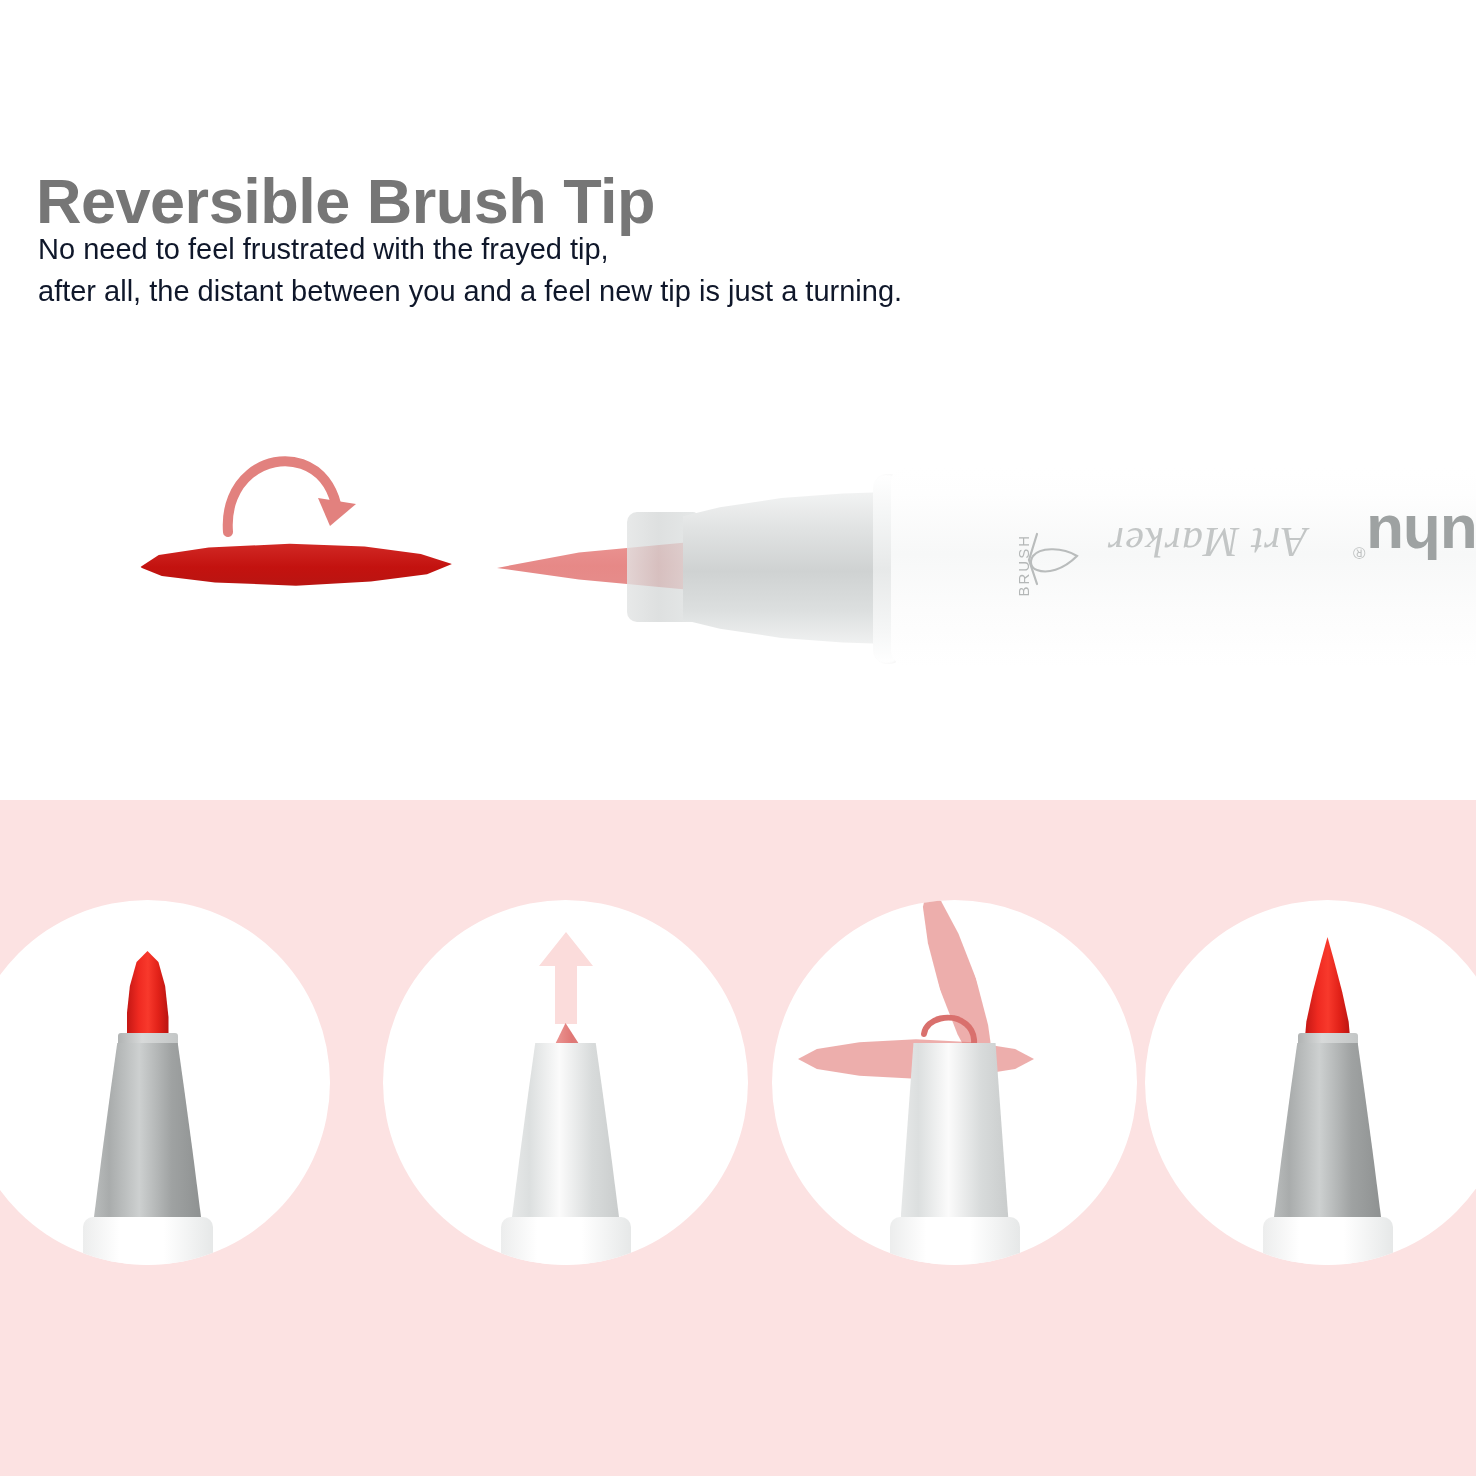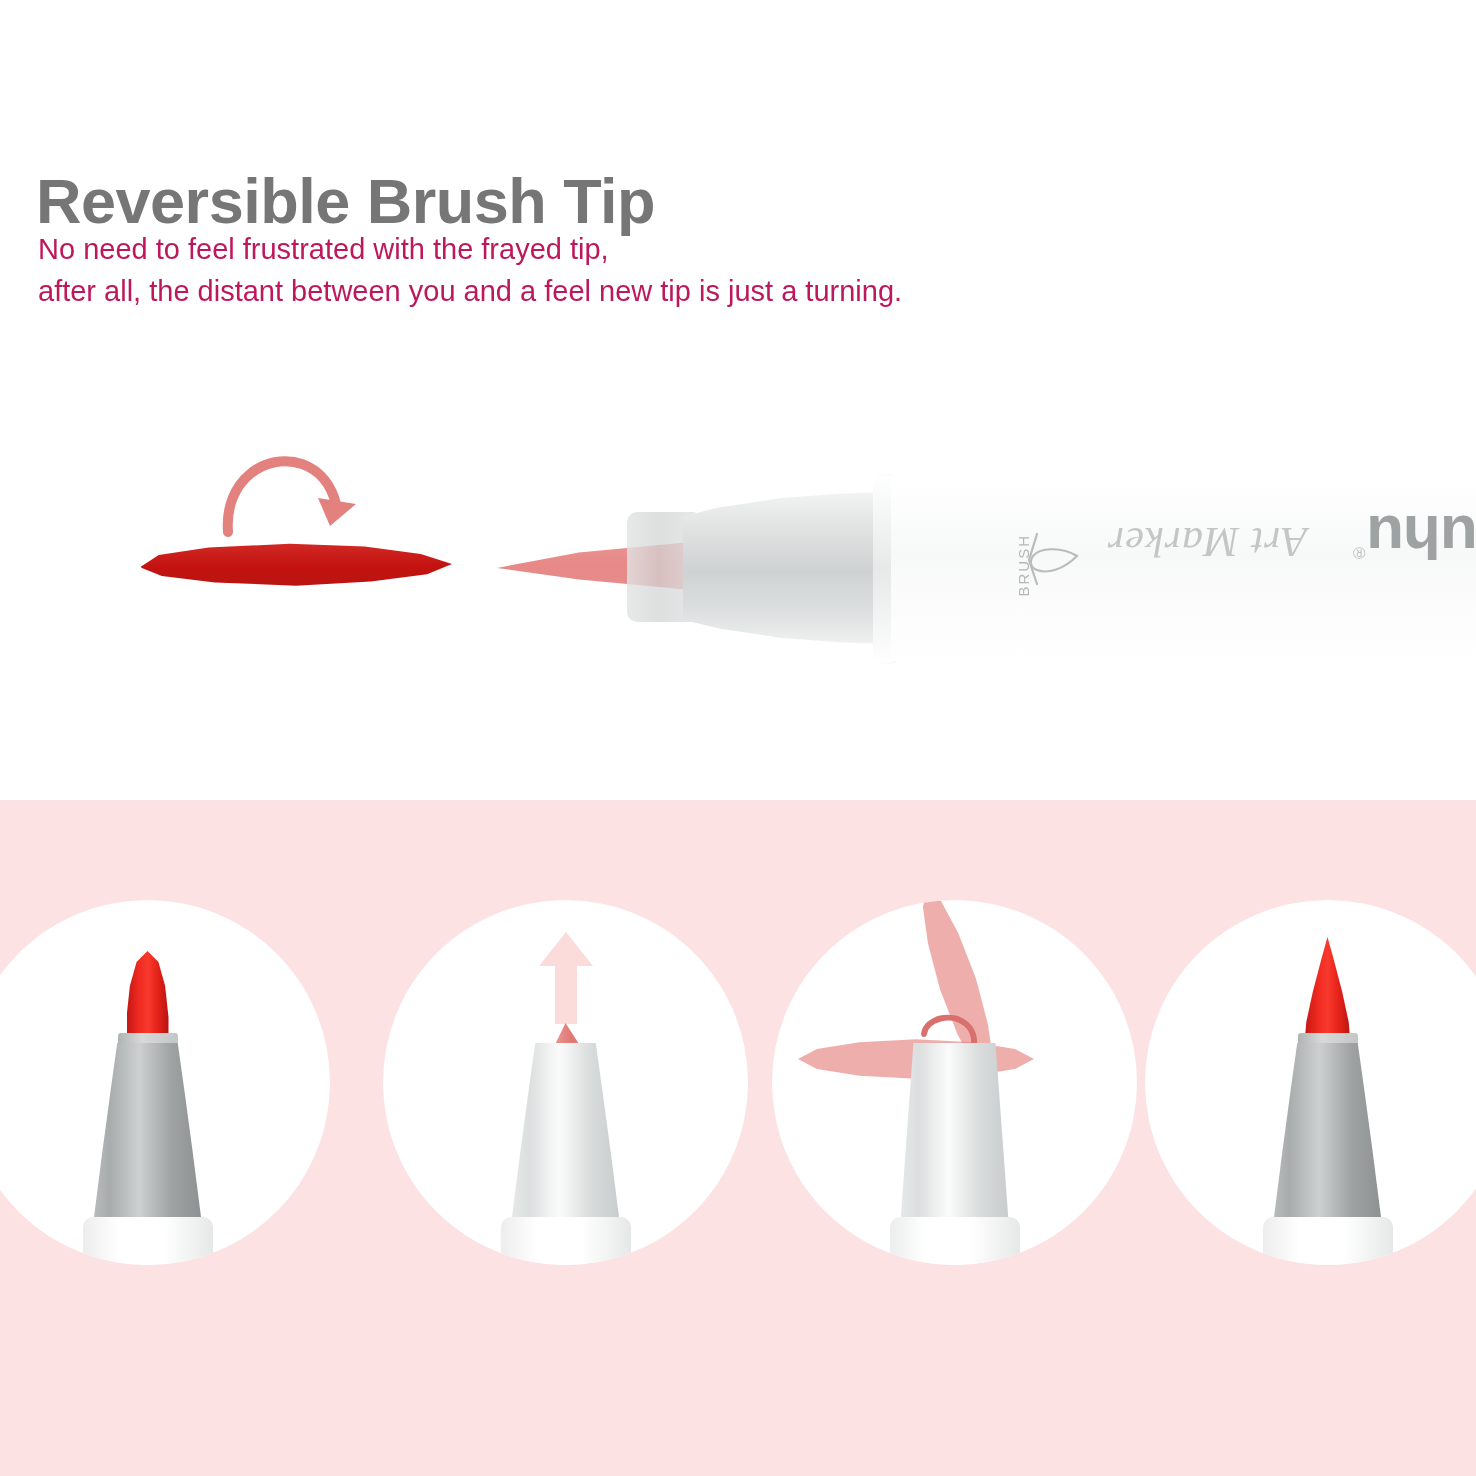--- a/index.html
+++ b/index.html
@@ -33,21 +33,21 @@
     color: #767676;
     letter-spacing: -0.5px;
     line-height: 1.05;
     white-space: nowrap;
   }
   #subtitle {
     position: absolute;
     left: 38px;
     top: 212px;
     font-size: 29px;
-    color: #be185d;
+    color: #0f172a;
     line-height: 1.45;
     font-weight: 400;
   }
   #subtitle .line { display: block; white-space: nowrap; }
 
   
   #detached-tip-group {
     position: absolute;
     left: 140px;
     top: 430px;

